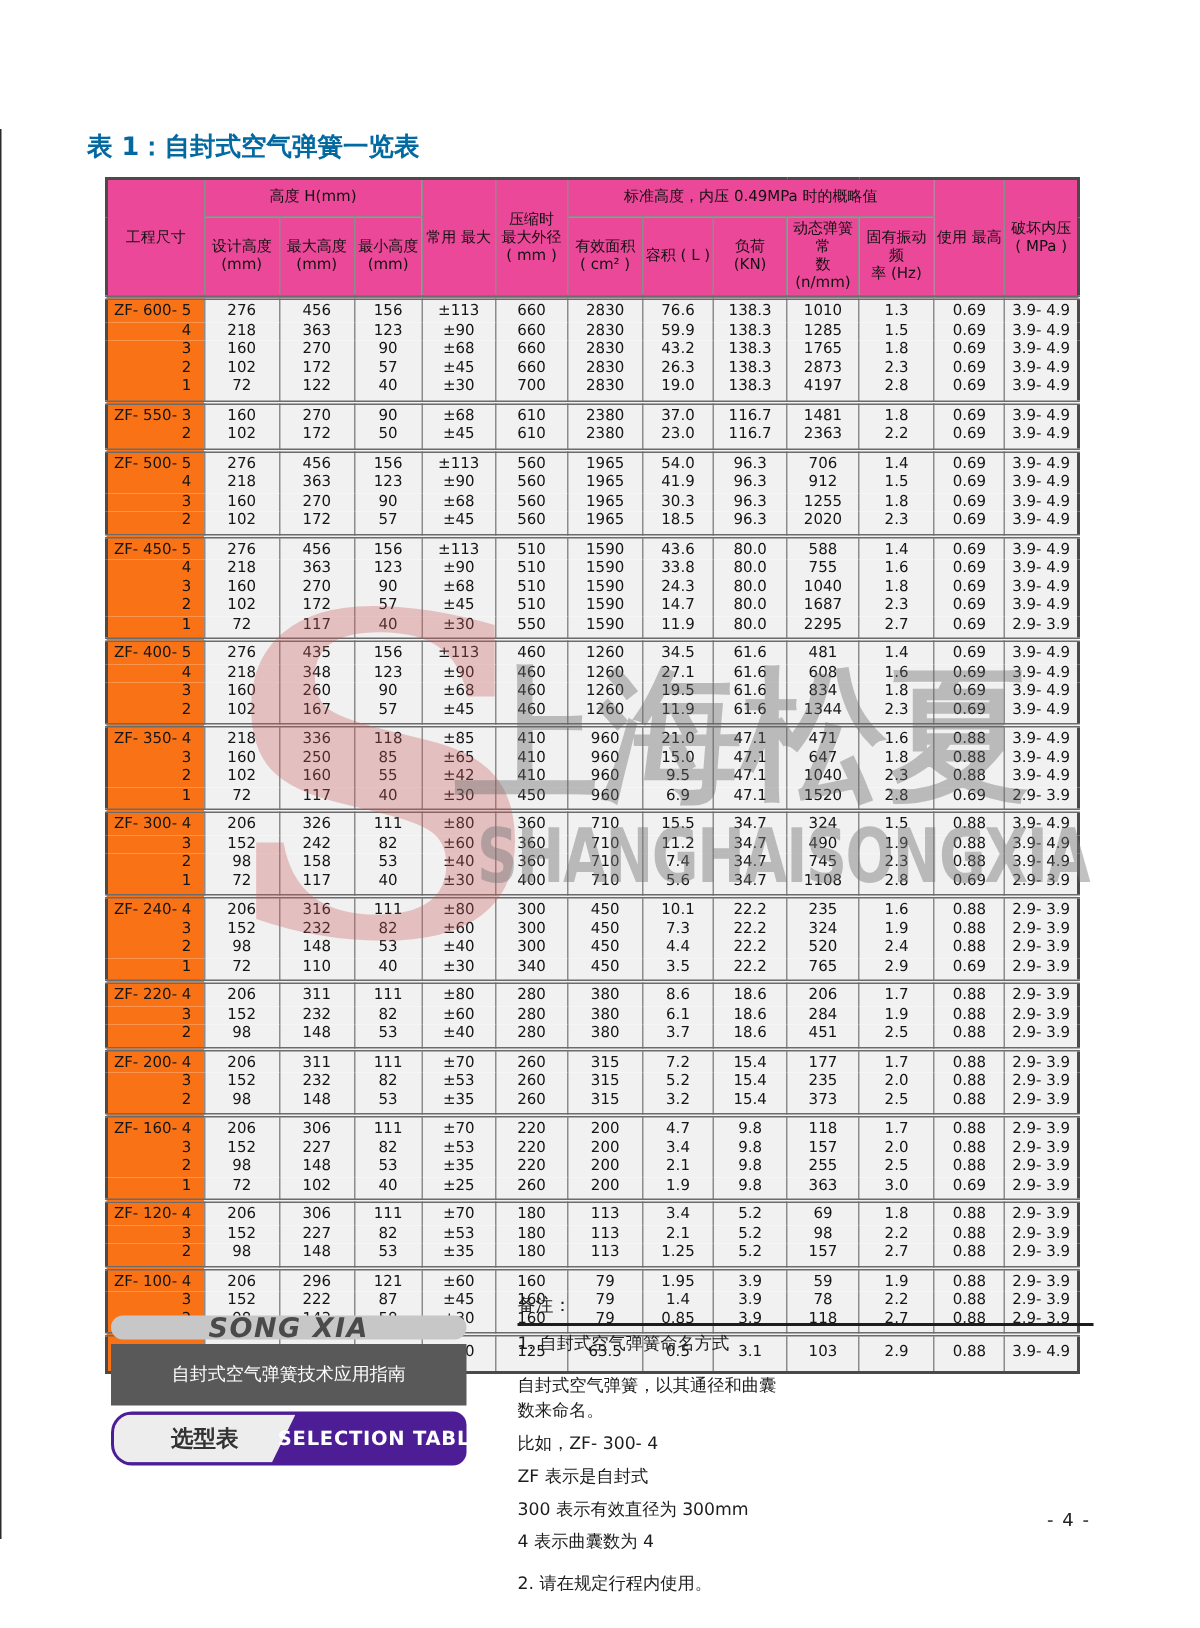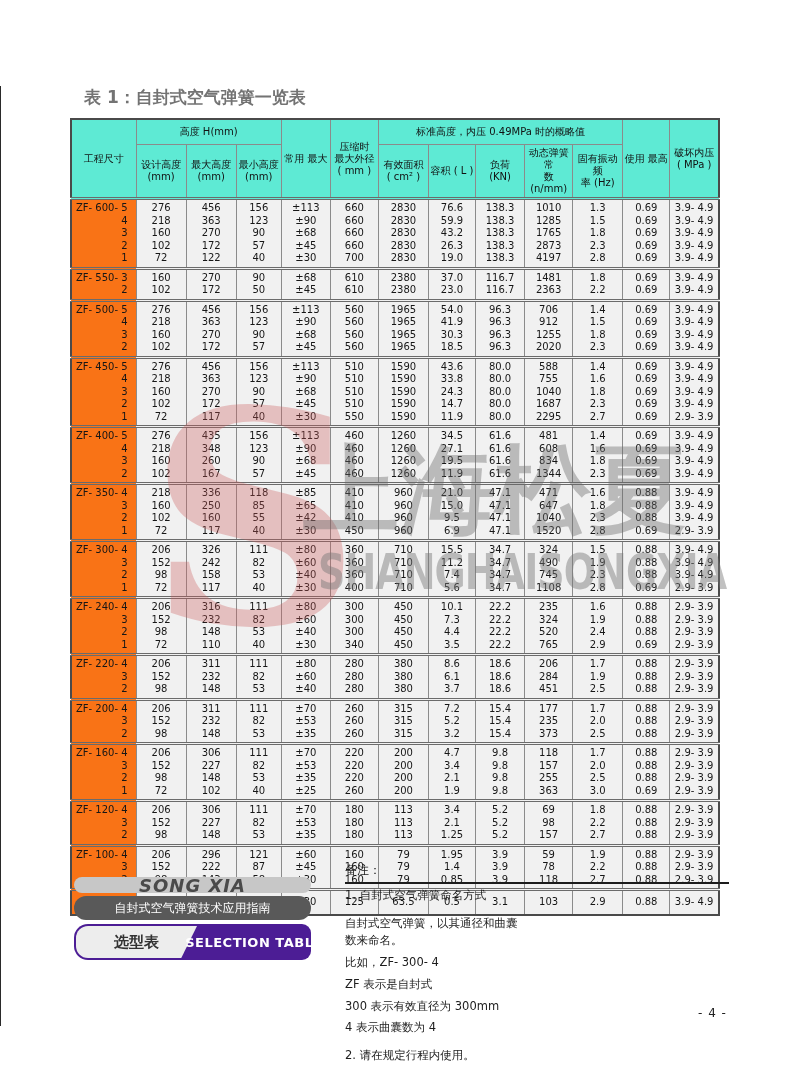--- a/index.html
+++ b/index.html
@@ -2,27 +2,27 @@
 <html><head>
 <meta charset="utf-8">
 <style>
   html,body{margin:0;padding:0;}
   body{
     width:800px;height:1085px;position:relative;background:#ffffff;
     font-family:"DejaVu Sans","Liberation Sans",sans-serif;color:#111;
     overflow:hidden;
   }
   .scan-edge{position:absolute;left:0;top:86px;width:1px;height:940px;background:#2a2a2a;}
-  .page-title{position:absolute;left:84px;top:86px;font-size:17px;font-weight:bold;color:#737373;}
+  .page-title{position:absolute;left:58px;top:86px;font-size:17px;font-weight:bold;color:#0369a1;}
 
   .table-wrap{position:absolute;left:70px;top:118px;}
   table{border-collapse:collapse;table-layout:fixed;width:650px;border:2px solid #4a4a4a;}
   thead{border-bottom:2px solid #4a4a4a;}
   th{
-    background:#5eead4;border:1px solid #8b8b8b;font-weight:normal;
+    background:#ec4899;border:1px solid #8b8b8b;font-weight:normal;
     font-size:10px;line-height:1.2;padding:2px 1px;white-space:pre-line;color:#111;
     vertical-align:middle;text-align:center;
   }
   tr.hrow1 th{height:20px;}
   tr.hrow2 th{height:38px;}
   td{
     border-left:1px solid #8b8b8b;border-right:1px solid #8b8b8b;border-top:none;border-bottom:none;
     background:#f1f1f1;font-size:10px;line-height:12.5px;height:12.5px;
     text-align:center;padding:0 1px;color:#161616;
   }
@@ -50,21 +50,21 @@
   }
 
   
   .badges{position:absolute;left:74px;top:877px;width:237px;z-index:5;}
   .badge1{
     height:16px;background:#c7c7c7;border-radius:8px;margin-bottom:3px;
     display:flex;align-items:center;justify-content:center;
     font-size:18px;font-weight:bold;font-style:italic;color:#4a4a4a;letter-spacing:1px;
   }
   .badge2{
-    height:24px;background:#595959;border-radius:12px;margin-bottom:4px;
+    height:41px;background:#595959;border-radius:0;margin-bottom:4px;
     display:flex;align-items:center;justify-content:center;
     font-size:12px;color:#ffffff;
   }
   .badge3{
     position:relative;height:36px;background:#4c1d95;border-radius:14px 9px 9px 14px;
   }
   .badge3-light{
     position:absolute;left:2px;top:2px;bottom:2px;width:121px;background:#ededed;
     border-radius:12px 0 0 12px;
     clip-path:polygon(0 0,100% 0,87% 100%,0 100%);

